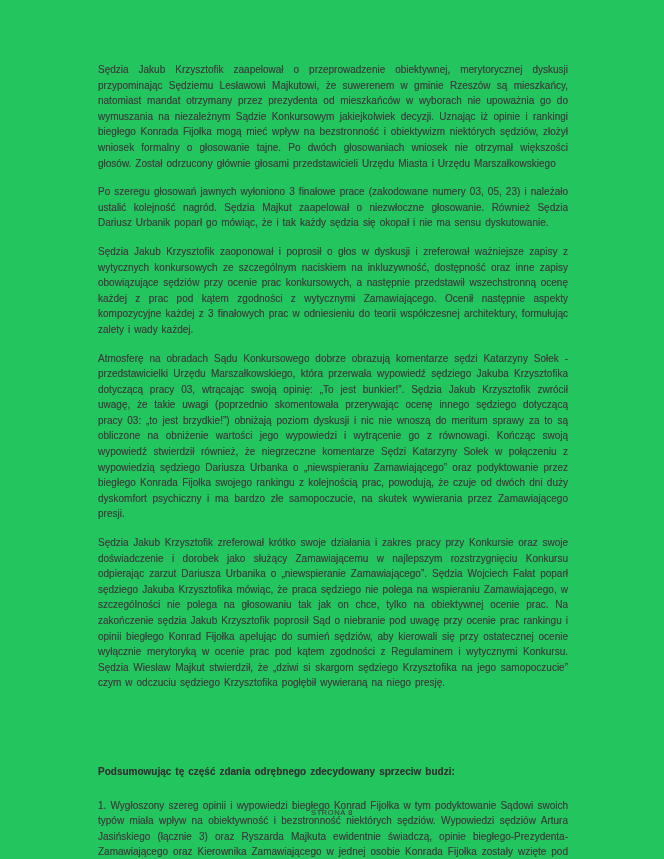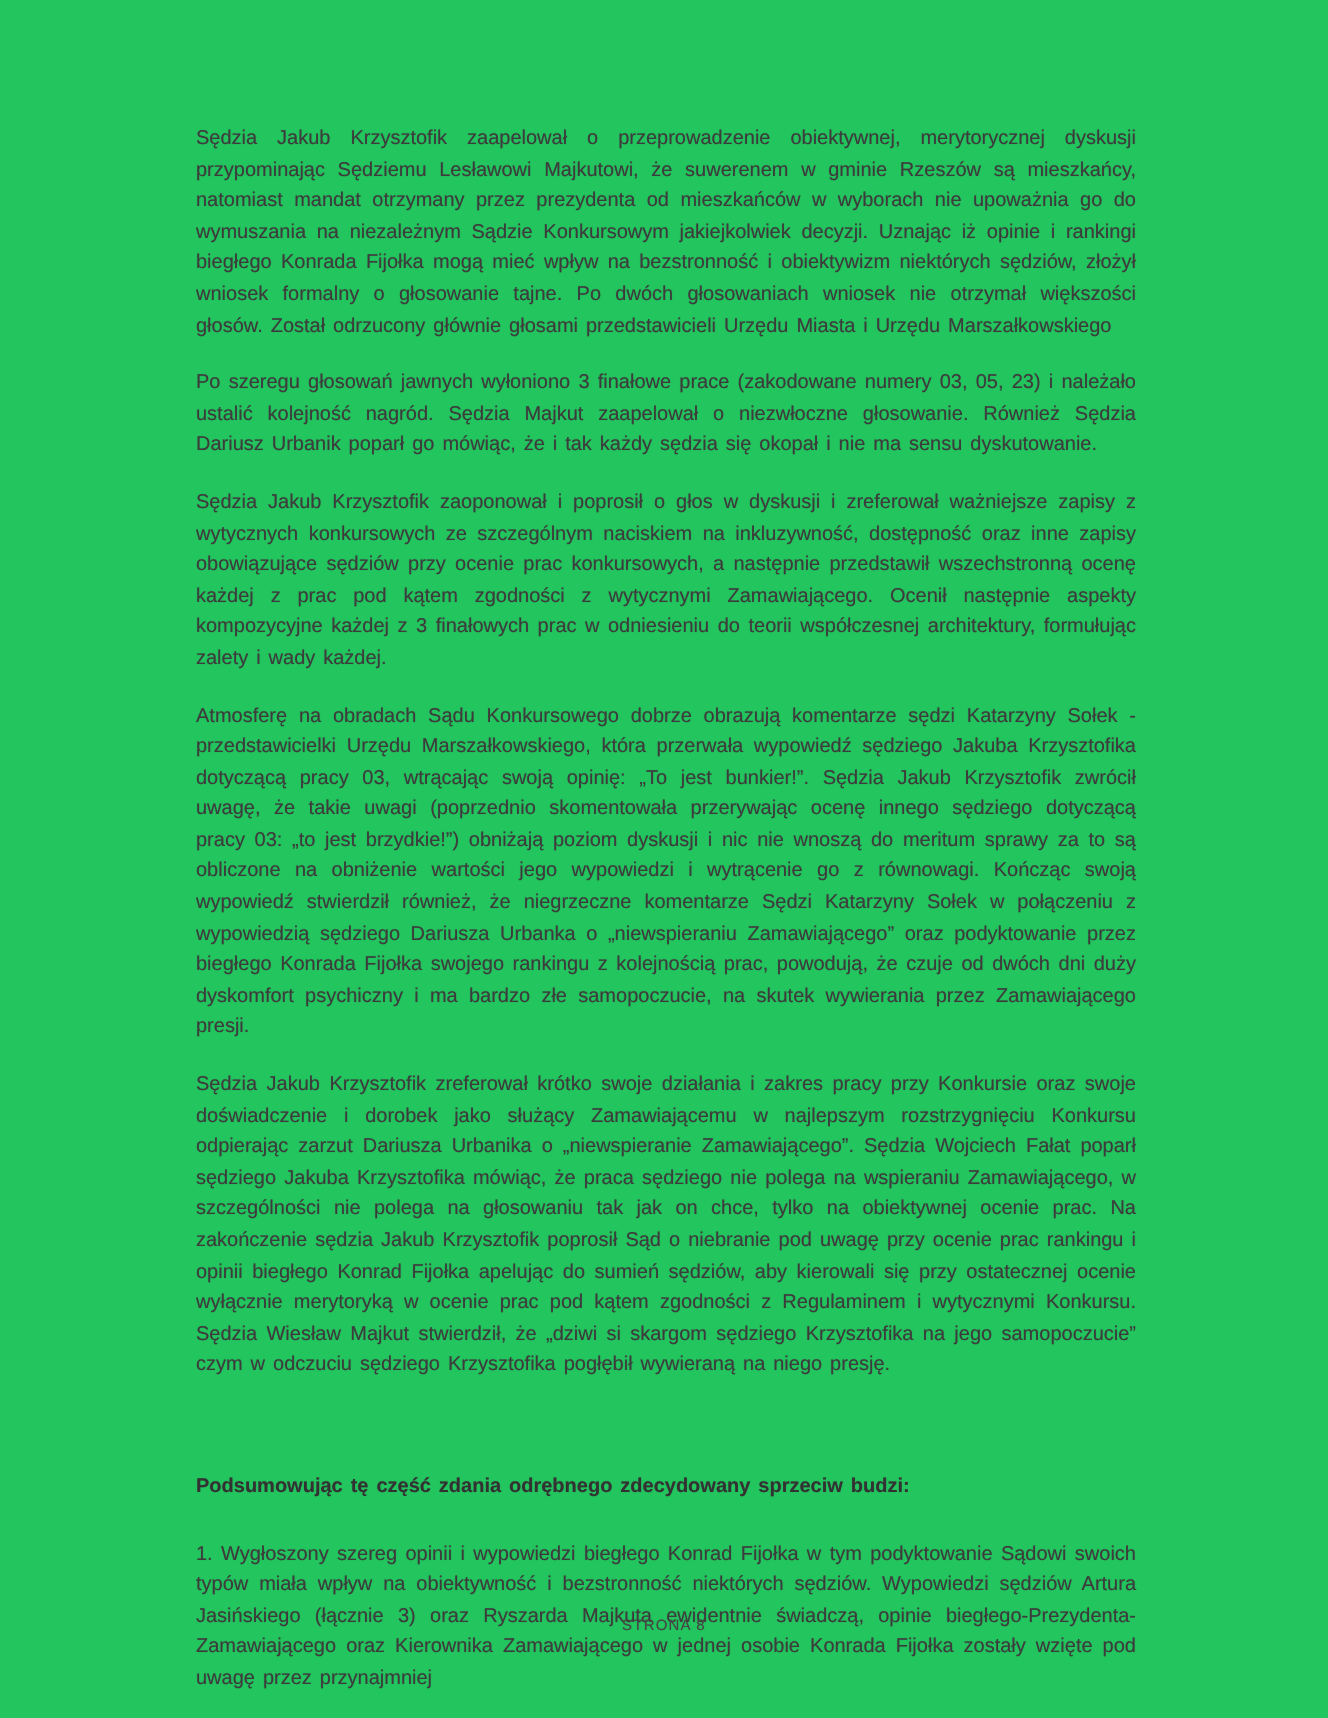--- a/index.html
+++ b/index.html
@@ -26,21 +26,21 @@
     line-height: 15.6px;
     color: #3c3c3c;
     text-align: justify;
     margin: 0 0 13px 0;
     text-shadow: 0 0 0.4px rgba(70,70,70,0.55);
     word-spacing: 1.2px;
   }
   .para.heading {
     font-weight: bold;
     color: #323232;
-    margin-top: 45px;
+    margin-top: 73px;
     margin-bottom: 18px;
     text-align: left;
   }
   .run-italic {
   }
   .page-footer {
     position: absolute;
     left: 0;
     top: 808px;
     width: 100%;

